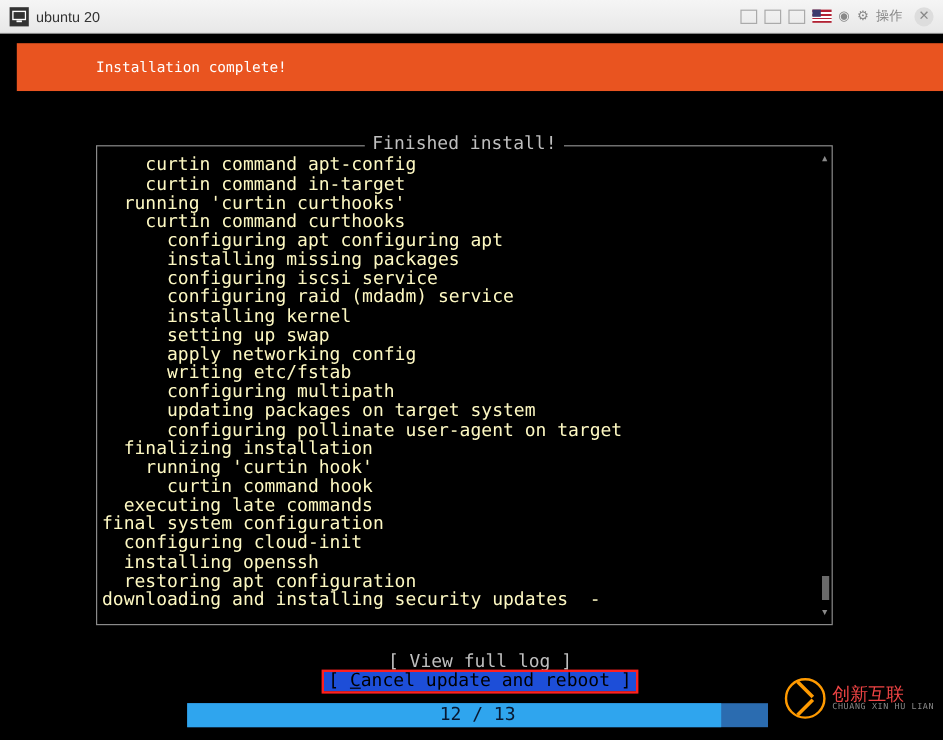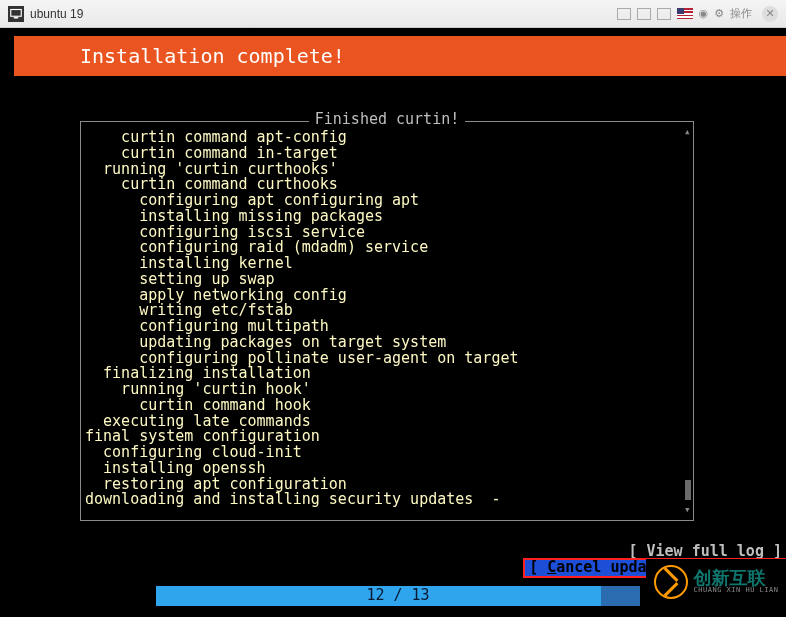--- a/index.html
+++ b/index.html
@@ -12,60 +12,60 @@
 .vm-titlebar .spacer { flex: 1; }
 .vm-titlebar .tb-icons { display: flex; align-items: center; gap: 6px; color: #888; font-size: 11px; }
 .vm-titlebar .tb-icons .box { width:14px; height:12px; border:1px solid #aaa; display:inline-block; }
 .vm-titlebar .flag { width:16px; height:11px; display:inline-block; background: linear-gradient(#b22234 0 15%, #fff 15% 30%, #b22234 30% 45%, #fff 45% 60%, #b22234 60% 75%, #fff 75% 90%, #b22234 90% 100%); position:relative; }
 .vm-titlebar .flag::before { content:""; position:absolute; left:0; top:0; width:7px; height:6px; background:#3c3b6e; }
 .vm-titlebar .gear { color:#888; }
 .vm-titlebar .op { color:#888;font-family:Liberation Mono, monospace; }
 .vm-titlebar .close { width:16px; height:16px; border-radius:50%; background:#ddd; display:flex; align-items:center; justify-content:center; color:#888; font-size:11px; margin-left:4px; }
 
 .vm-content { position: relative; width: 786px; height: 589px; background: #000; }
-.orange-bar { position:absolute; left:14px; right:0; top:8px; height:40px; background:#e95420; display:flex; align-items:center; padding-left:66px; color:#fff; font-family: "DejaVu Sans Mono","Ubuntu Mono",monospace; font-size:20px; }
+.orange-bar { position:absolute; left:14px; right:0; top:8px; height:40px; background:#e95420; display:flex; align-items:center; padding-left:66px; color:#fff; font-family: "DejaVu Sans Mono","Ubuntu Mono",monospace; font-size:12px; }
 
 .term { position:absolute; left:14px; right:0; top:48px; bottom:0; background:#000; color:#bfbfbf; font-family:"DejaVu Sans Mono","Ubuntu Mono",monospace; font-size:15px; line-height:1.05; }
 
 .log-box { position:absolute; left:66px; top:45px; width:614px; height:400px; border:1px solid #8a8a8a; }
 .log-box .box-title { position:absolute; top:-10px; left:0; right:0; text-align:center; }
 .log-box .box-title span { padding:0 6px; color:#bfbfbf; background:#000; }
 .log-lines { position:absolute; top:8px; left:4px; right:10px; bottom:4px; white-space:pre; overflow:hidden; color:#fef9c3; }
 .log-scroll { position:absolute; right:2px; top:6px; bottom:6px; width:6px; }
 .log-scroll .arrow { position:absolute; left:-1px; color:#8a8a8a; font-size:11px; }
 .log-scroll .thumb { position:absolute; left:0; width:6px; height:20px; background:#6a6a6a; bottom:14px; }
 
-.buttons { position:absolute; left:0; right:0; top:468px; text-align:right;font-weight:bold; }
+.buttons { position:absolute; left:0; right:0; top:468px; text-align:center; }
 .buttons .btn { display:inline-block; color:#bfbfbf; padding:0 4px; }
 .buttons .btn.highlight { background:#1d4ed8; color:#000; outline:2px solid #ff2020; outline-offset:0; }
 .buttons .btn.highlight .ul { text-decoration: underline; }
 
 .progress { position:absolute; left:142px; top:510px; width:484px; height:20px; background:#2b6cb0;padding-left:20px; }
 .progress .fill { position:absolute; left:0; top:0; bottom:0; width:92%; background:#2fa5ee; }
 .progress .label { position:absolute; left:0; right:0; top:0; bottom:0; display:flex; align-items:center; justify-content:center; color:#081830; font-size:15px; font-weight:500; }
 
 .watermark { position:absolute; right:0; bottom:12px; width:140px; height:46px; background:#000; display:flex; align-items:center; justify-content:center; gap:6px; }
 .watermark .wm-icon { width:34px; height:34px; border-radius:50%; border:2px solid #ff9a00; position:relative; }
 .watermark .wm-icon::before, .watermark .wm-icon::after { content:""; position:absolute; background:#ff9a00; }
 .watermark .wm-icon::before { left:6px; top:6px; width:18px; height:3px; transform:rotate(45deg); }
 .watermark .wm-icon::after { left:6px; bottom:6px; width:18px; height:3px; transform:rotate(-45deg); }
-.watermark .wm-text { color:#0f766e; font-size:18px; font-weight:700; line-height:1; }
+.watermark .wm-text { color:#ef4444; font-size:15px; font-weight:400; line-height:1; }
 .watermark .wm-sub { color:#888; font-size:7px; letter-spacing:0.5px; }
 </style>
 </head>
 <body>
 
 <div class="vm-titlebar">
   <span class="vm-icon">
     <svg viewBox="0 0 16 16">
         <rect x="1" y="2" width="14" height="9" fill="none" stroke="#fff" stroke-width="1.5"></rect>
         <rect x="5" y="12" width="6" height="2" fill="#fff"></rect>
       </svg>
   </span>
-  <span class="title">ubuntu 19</span>
+  <span class="title">ubuntu 20</span>
   <span class="spacer"></span>
   <span class="tb-icons">
     <span class="box"></span>
     <span class="box"></span>
     <span class="box"></span>
     <span class="flag"></span>
     <span>◉</span>
     <span class="gear">⚙</span>
     <span class="op">操作</span>
     <span class="close">✕</span>
@@ -74,21 +74,21 @@
 
 <div class="vm-content">
   <div class="orange-bar">
     <span>Installation complete!</span>
   </div>
 
   <div class="term">
 
     <div class="log-box">
       <div class="box-title">
-        <span>Finished curtin!</span>
+        <span>Finished install!</span>
       </div>
       <div class="log-lines">    curtin command apt-config
     curtin command in-target
   running 'curtin curthooks'
     curtin command curthooks
       configuring apt configuring apt
       installing missing packages
       configuring iscsi service
       configuring raid (mdadm) service
       installing kernel

